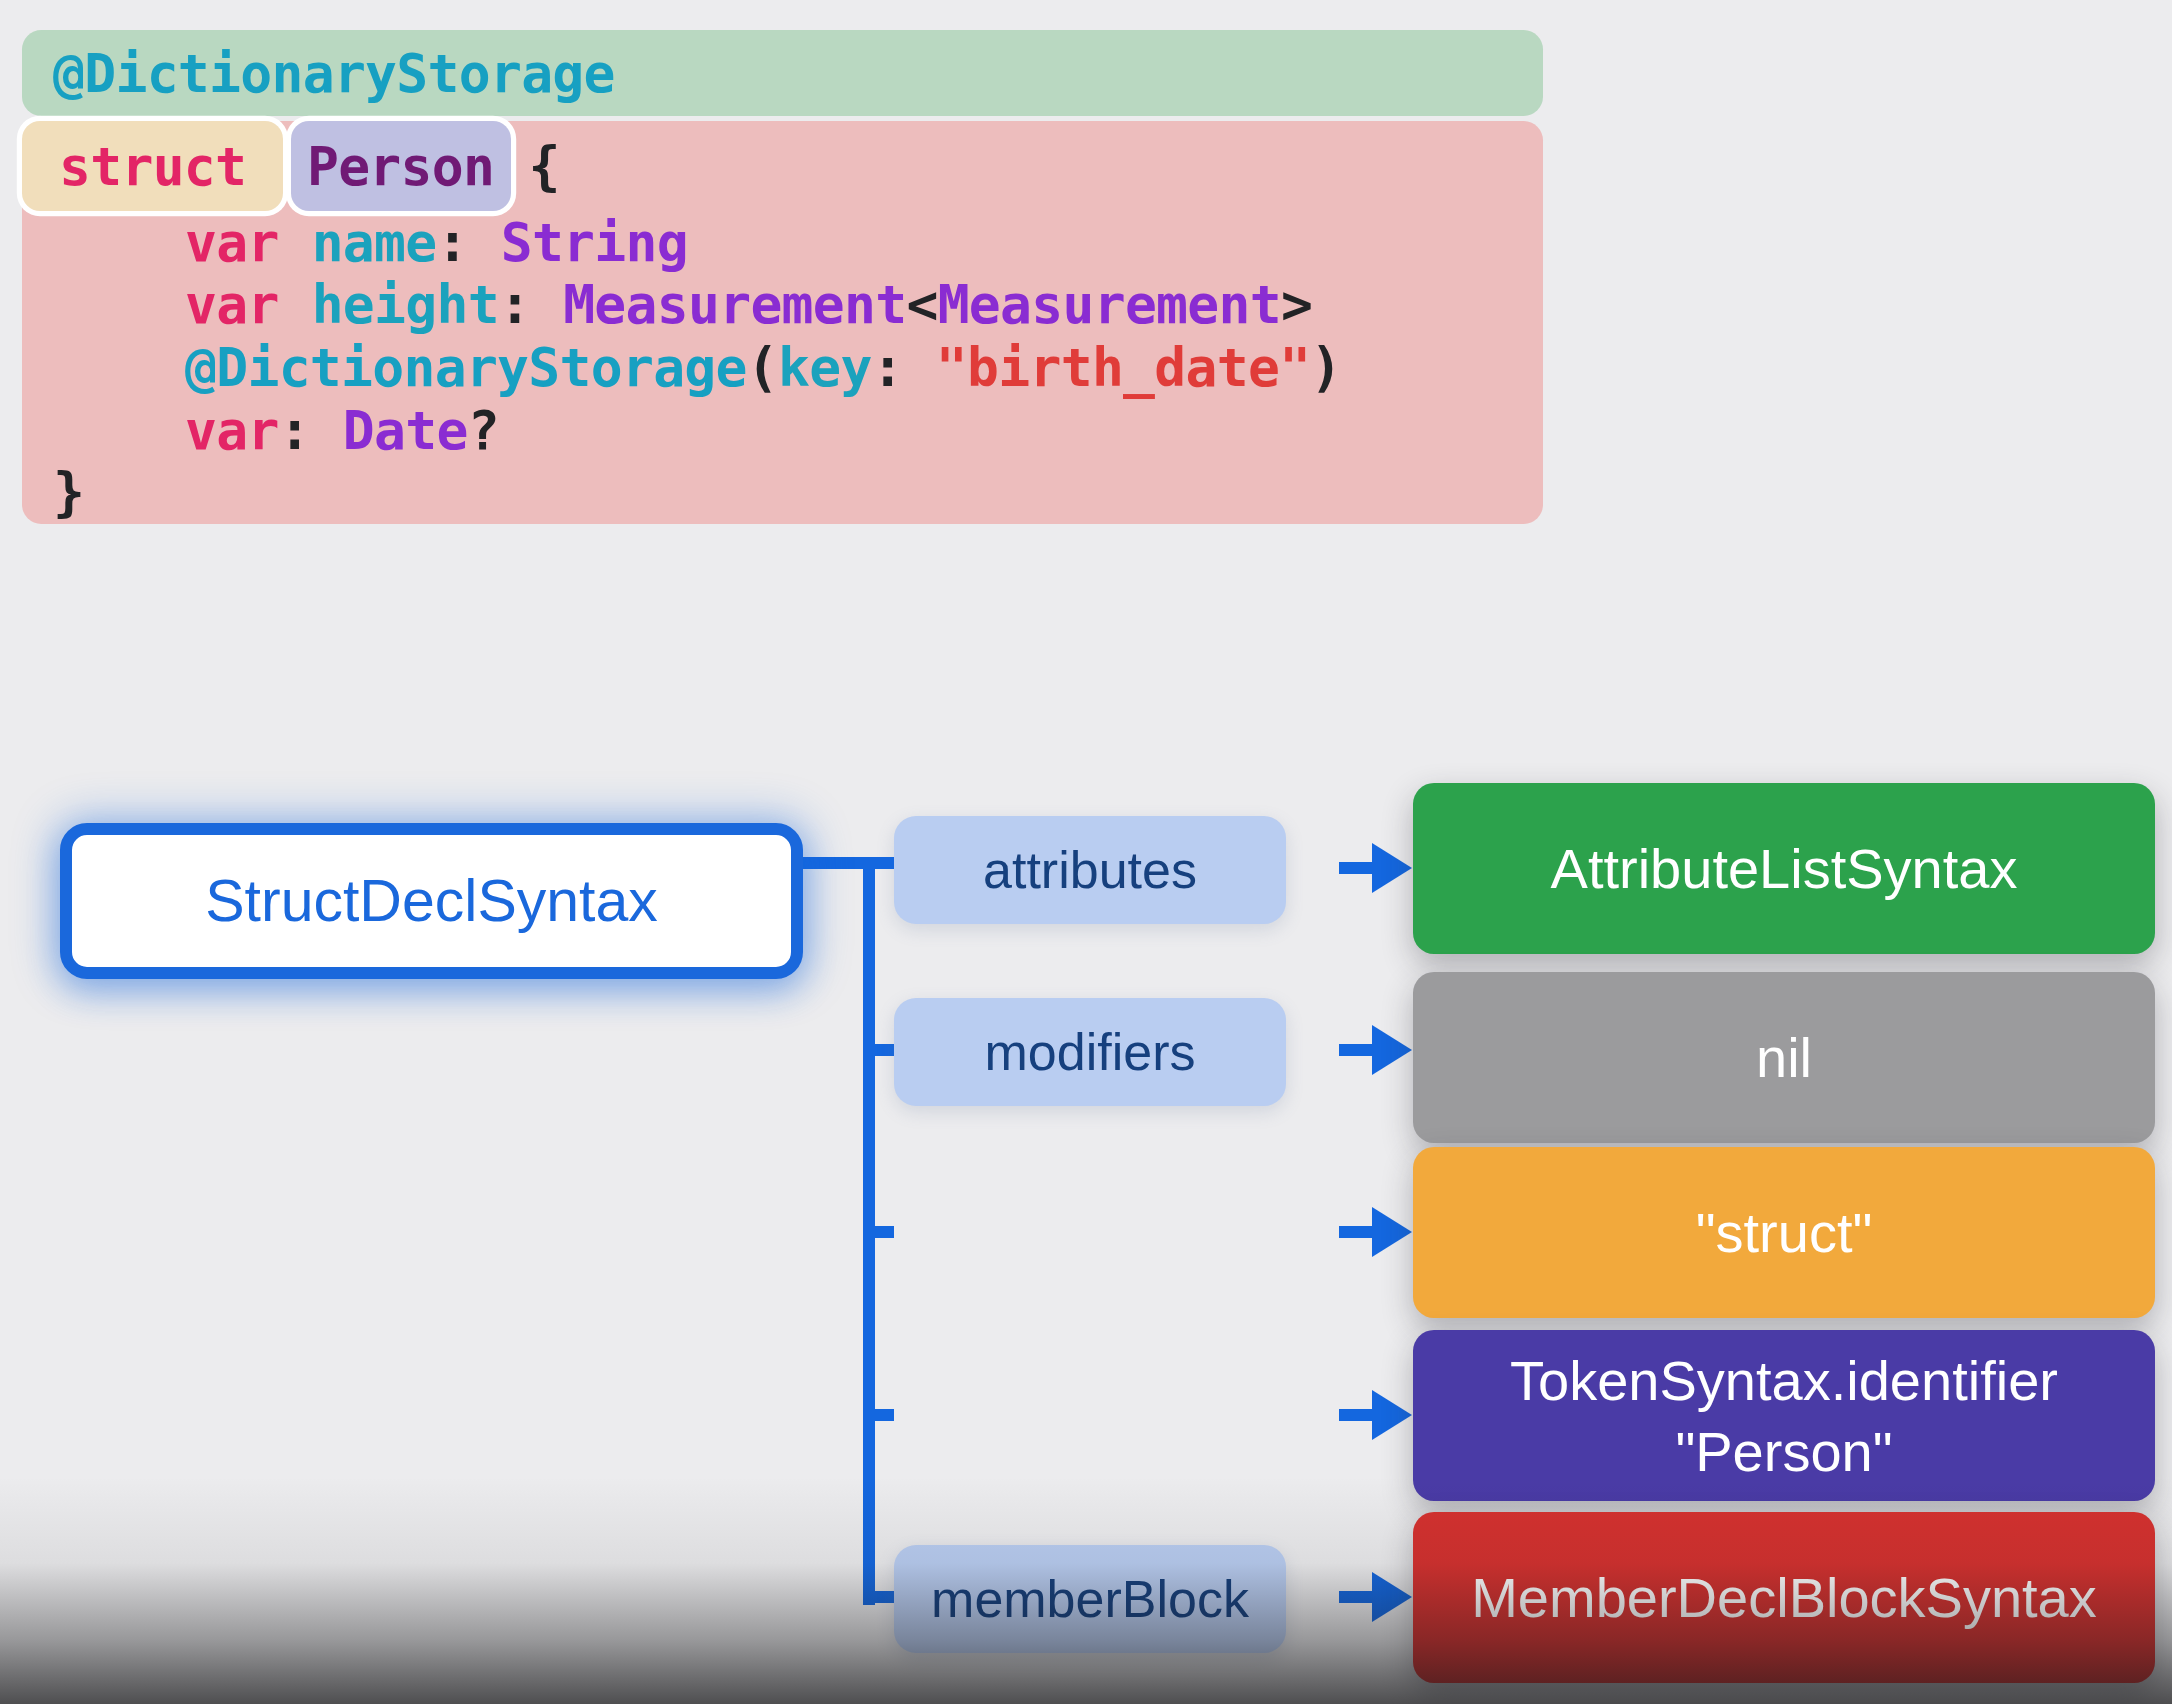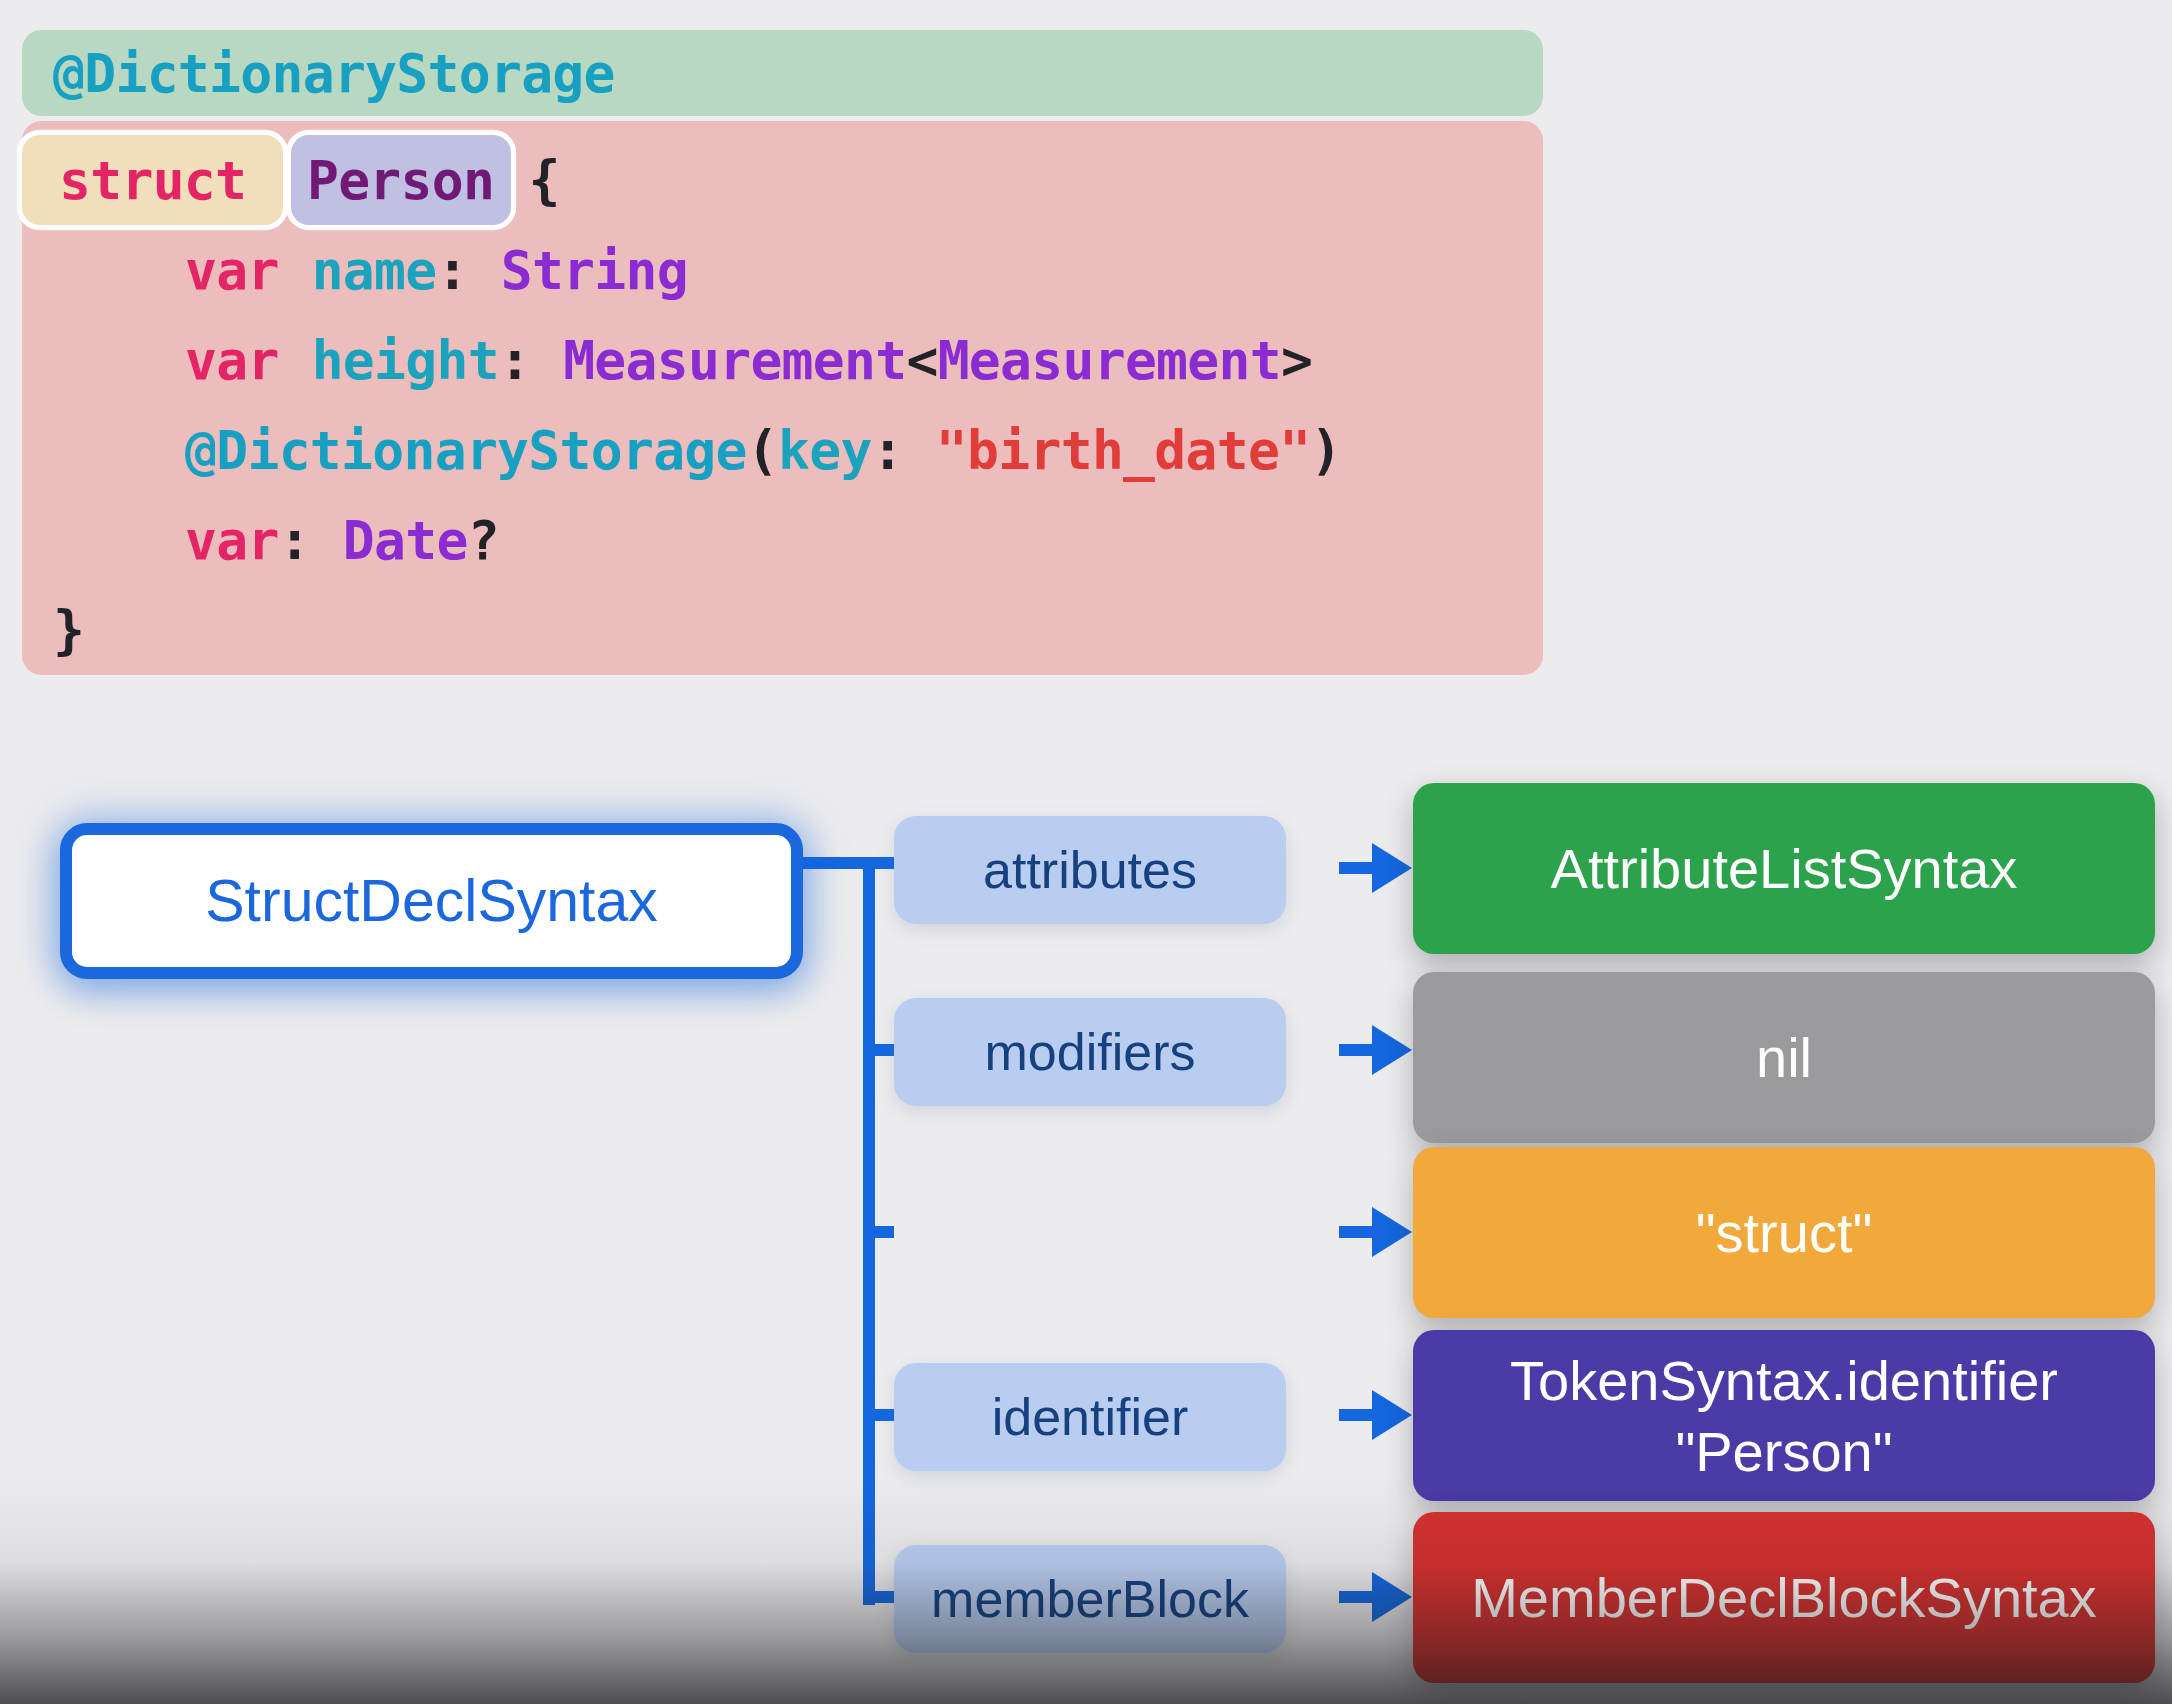--- a/index.html
+++ b/index.html
@@ -18,23 +18,23 @@
     font-size:53px;
     letter-spacing:-0.7px;
     white-space:nowrap;
   }
   .attr-chip {
     position:absolute; left:22px; top:30px; width:1521px; height:86px;
     background:#b9d8c1; border-radius:19.3px;
     display:flex; align-items:center; padding-left:31px;
   }
   .body-box {
-    position:absolute; left:22px; top:121px; width:1521px; height:554px;
+    position:absolute; left:22px; top:121px; width:1521px; height:403px;
     background:#edbdbd; border-radius:19.3px;
-    display:flex; flex-direction:column; justify-content:flex-end;
+    display:flex; flex-direction:column; justify-content:center;
   }
   .code-line { height:90px; display:flex; align-items:center; padding-left:31px; }
   .code-line.decl-line { padding-left:0; }
   .code-line.member { padding-left:163px; }
 
   .chip {
     display:inline-flex; align-items:center; height:90px;
     border-radius:18px; box-shadow:0 0 0 5.2px #ffffff;
   }
   .chip-keyword  { background:#f1debb; padding:0 37px; margin-right:7.4px; }
@@ -197,21 +197,20 @@
     <div class="row-stub"></div>
     <div class="arrow-shaft"></div>
     <div class="arrow-head"></div>
     <div class="row-value" style="background-color: rgb(242, 169, 60);">
       <span>"struct"</span>
     </div>
   </div>
 
   <div class="tree-row" style="top:1330px">
     <div class="row-stub"></div>
-    <div class="row-label">identifier</div>
     <div class="arrow-shaft"></div>
     <div class="arrow-head"></div>
     <div class="row-value" style="background-color: rgb(74, 59, 166);">
       <span>TokenSyntax.identifier</span>
       <span>"Person"</span>
     </div>
   </div>
 
   <div class="tree-row" style="top:1512px">
     <div class="row-stub"></div>

